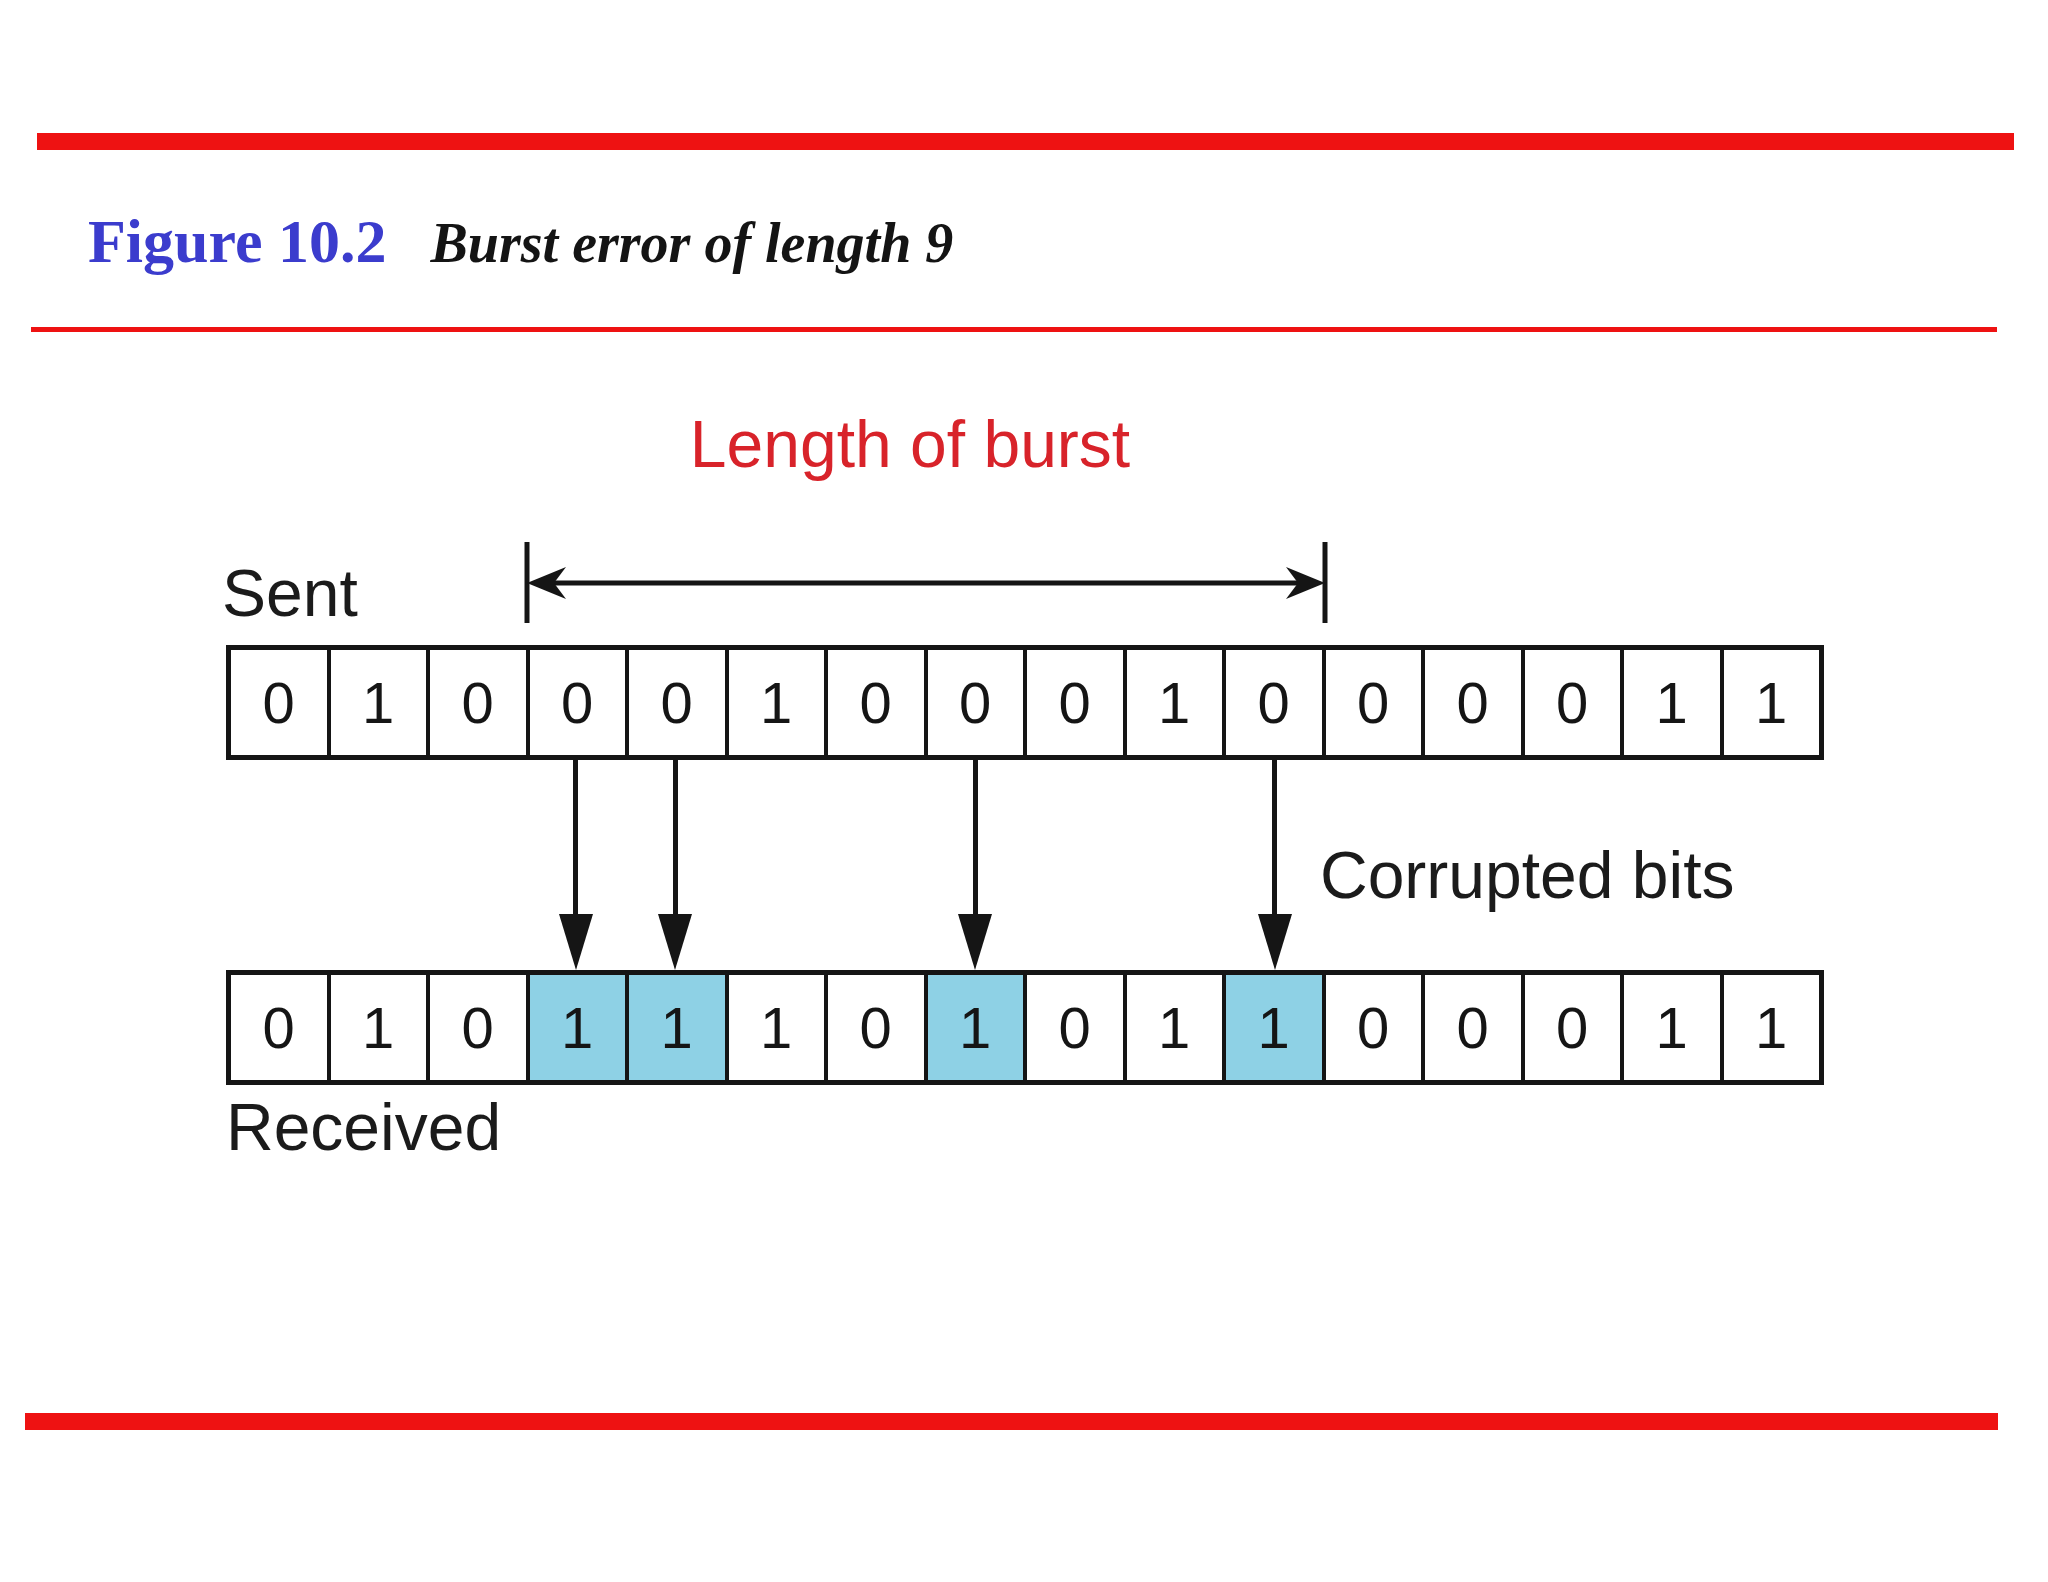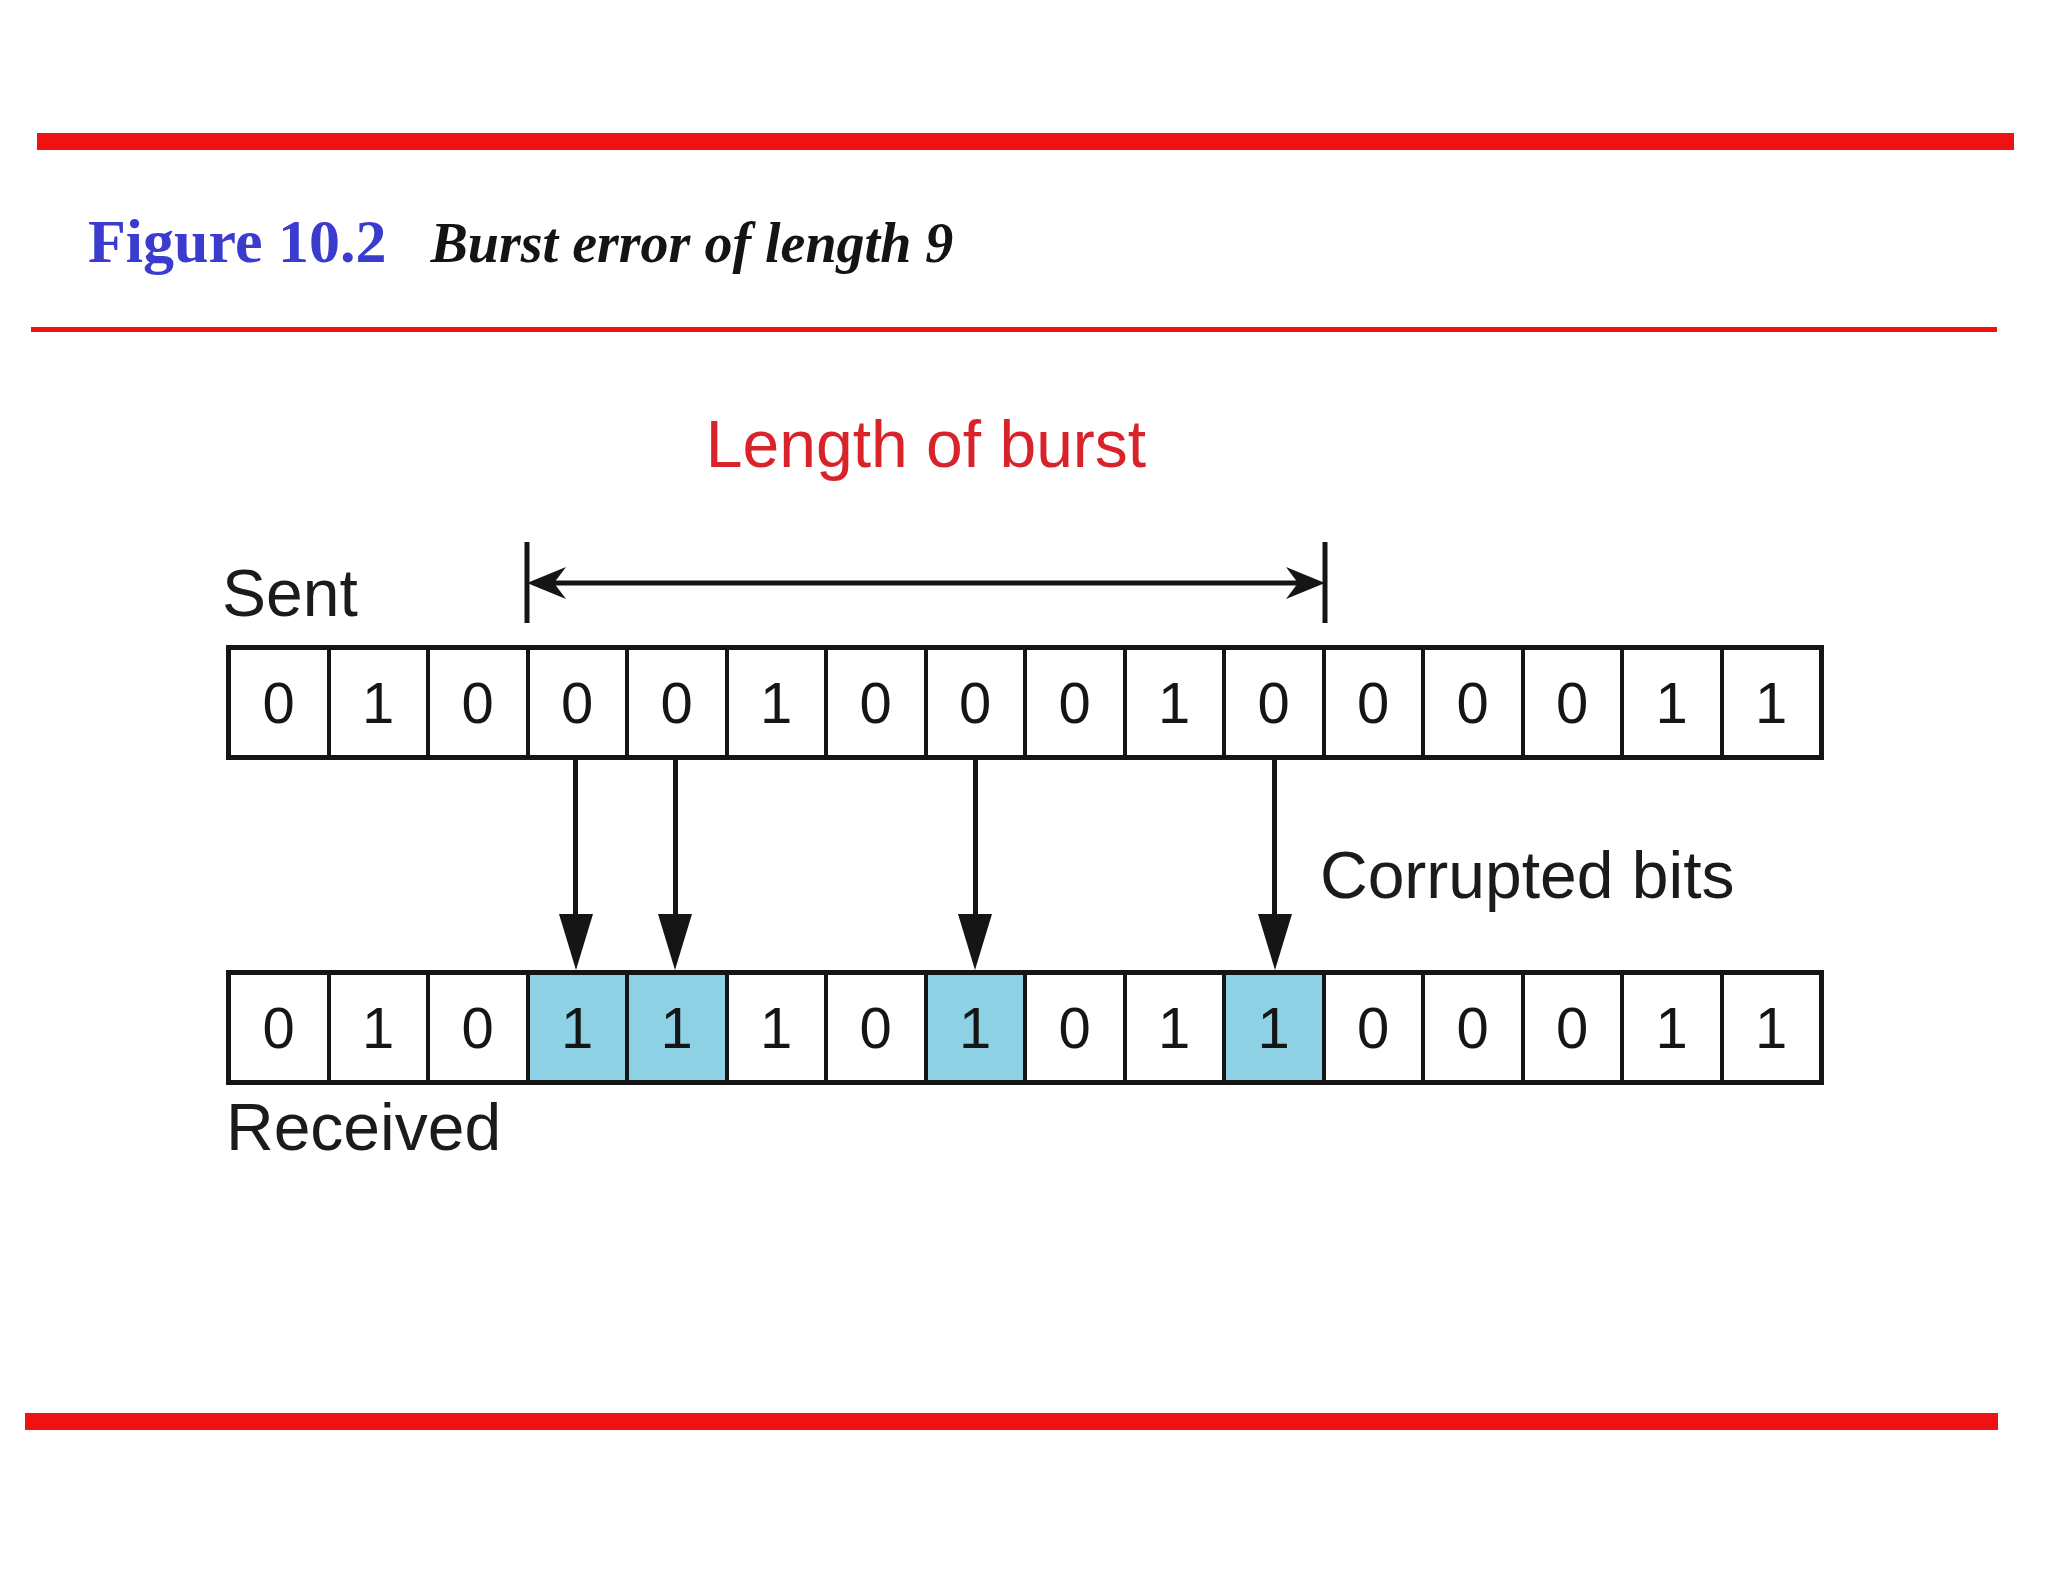--- a/index.html
+++ b/index.html
@@ -25,21 +25,21 @@
   }
   .fig-label{font-size:62px;font-weight:bold;color:#3b3ccd;}
   .fig-caption{font-size:56px;font-weight:bold;font-style:italic;color:#141414;}
 
   
   .dlabel{
     position:absolute;color:#1b1b1b;font-size:66px;line-height:1;
     white-space:nowrap;
   }
   .burst-label{
-    position:absolute;left:626px;top:400px;width:600px;
+    position:absolute;left:610px;top:400px;width:600px;
     text-align:center;color:#d8232a;font-size:66px;line-height:88px;
   }
   .sent-label{left:222px;top:560px;}
   .corrupted-label{left:1320px;top:831px;margin-top:11px;}
   .received-label{left:226px;top:1094px;}
 
   
   .bit-row{
     position:absolute;left:226px;width:1598px;height:115px;
     box-sizing:border-box;border:5px solid #151515;background:#151515;

